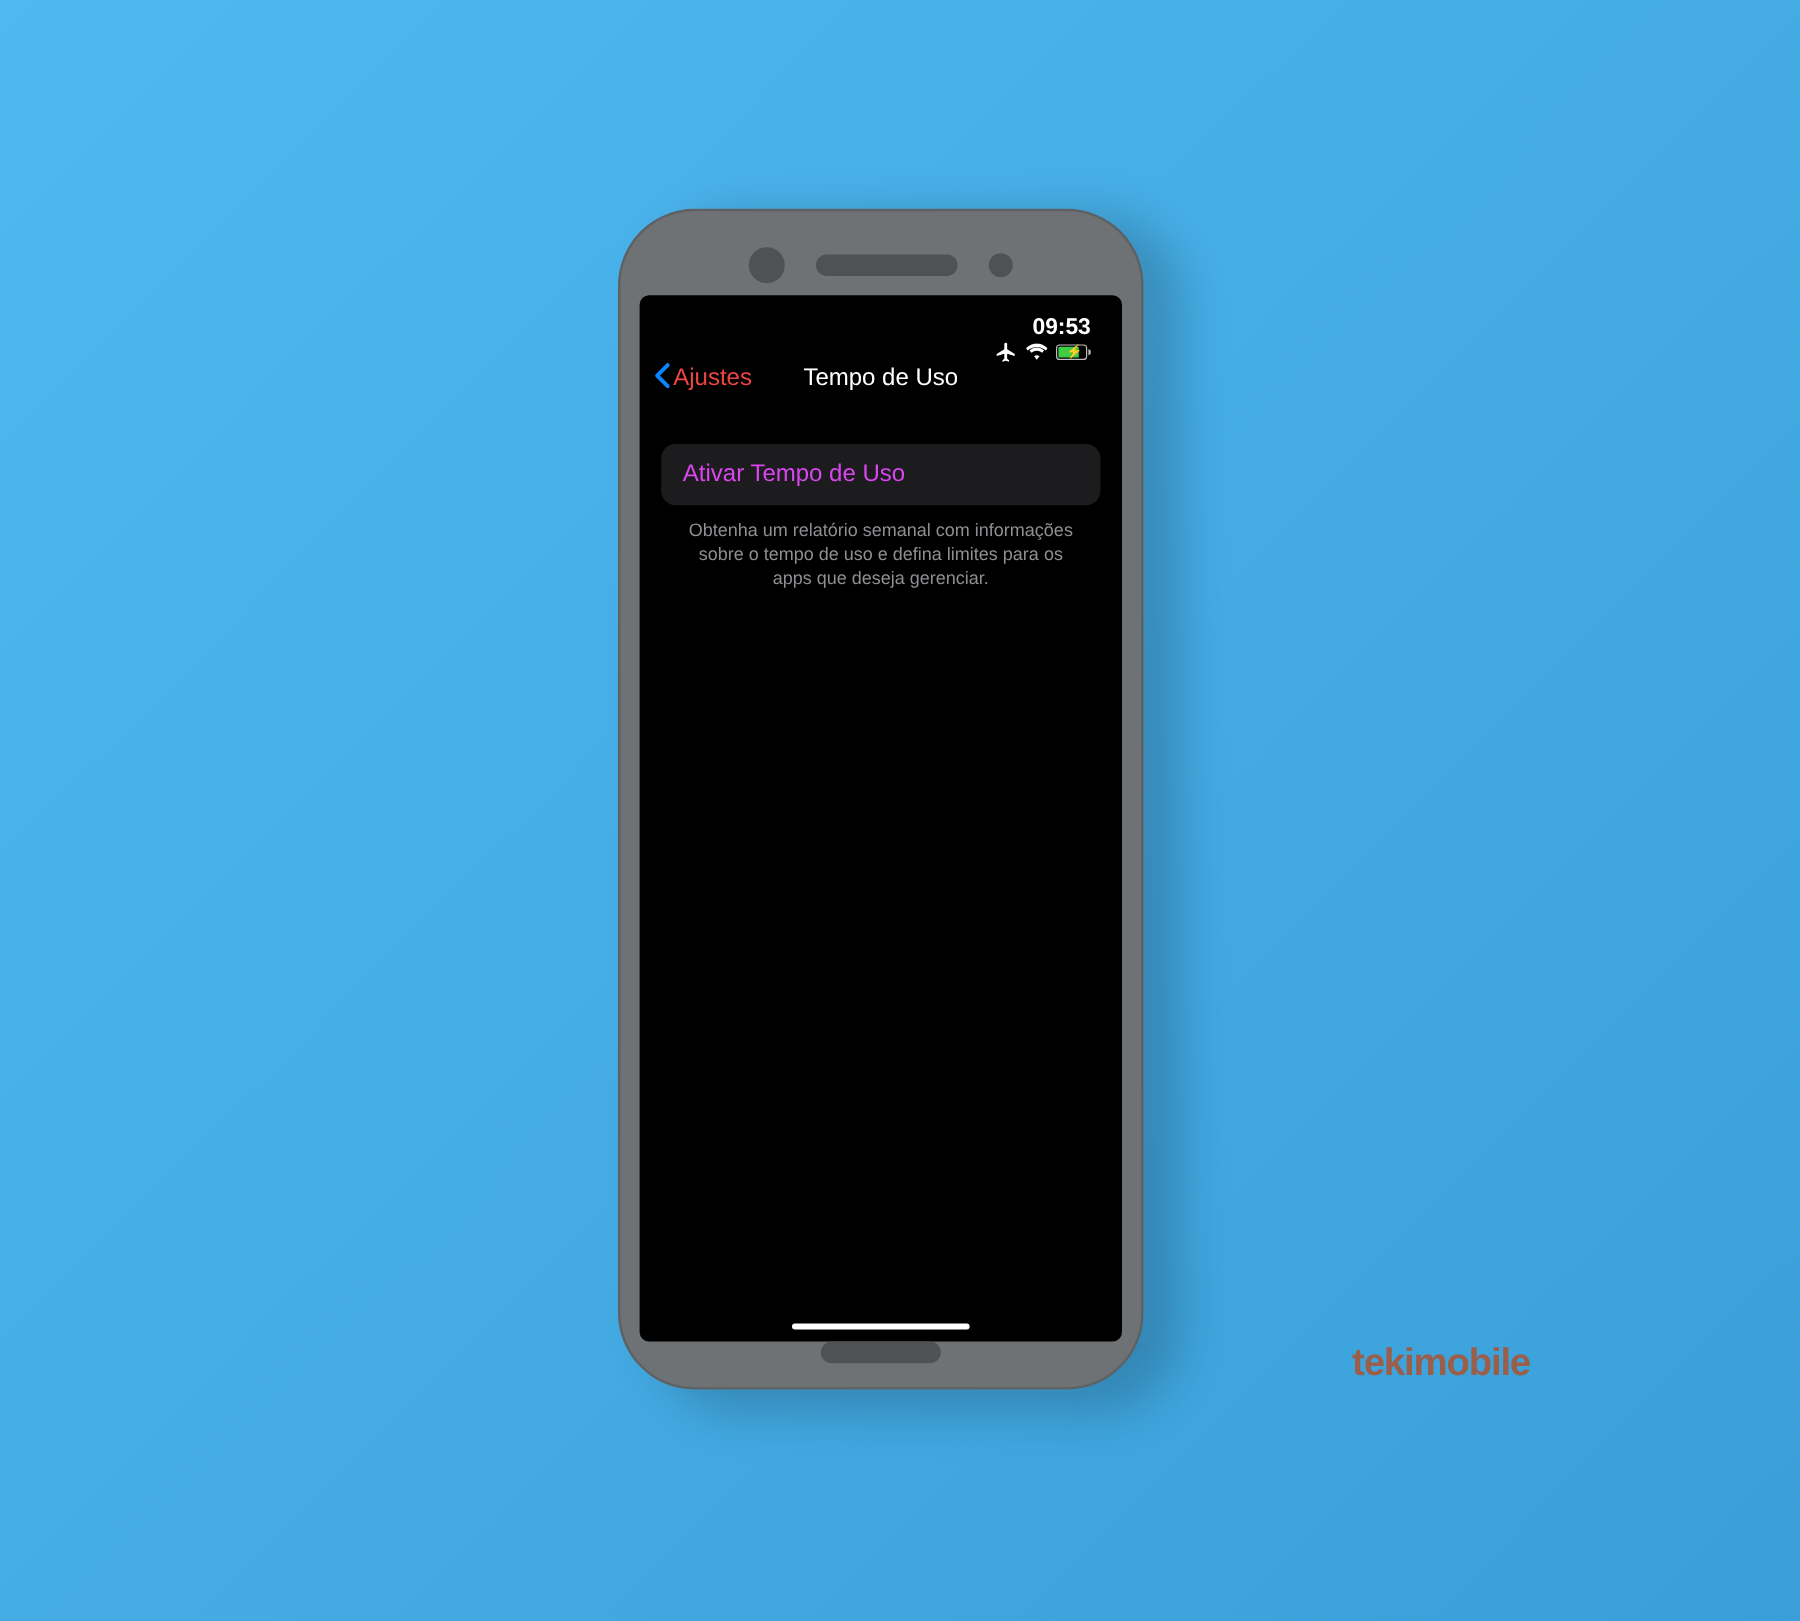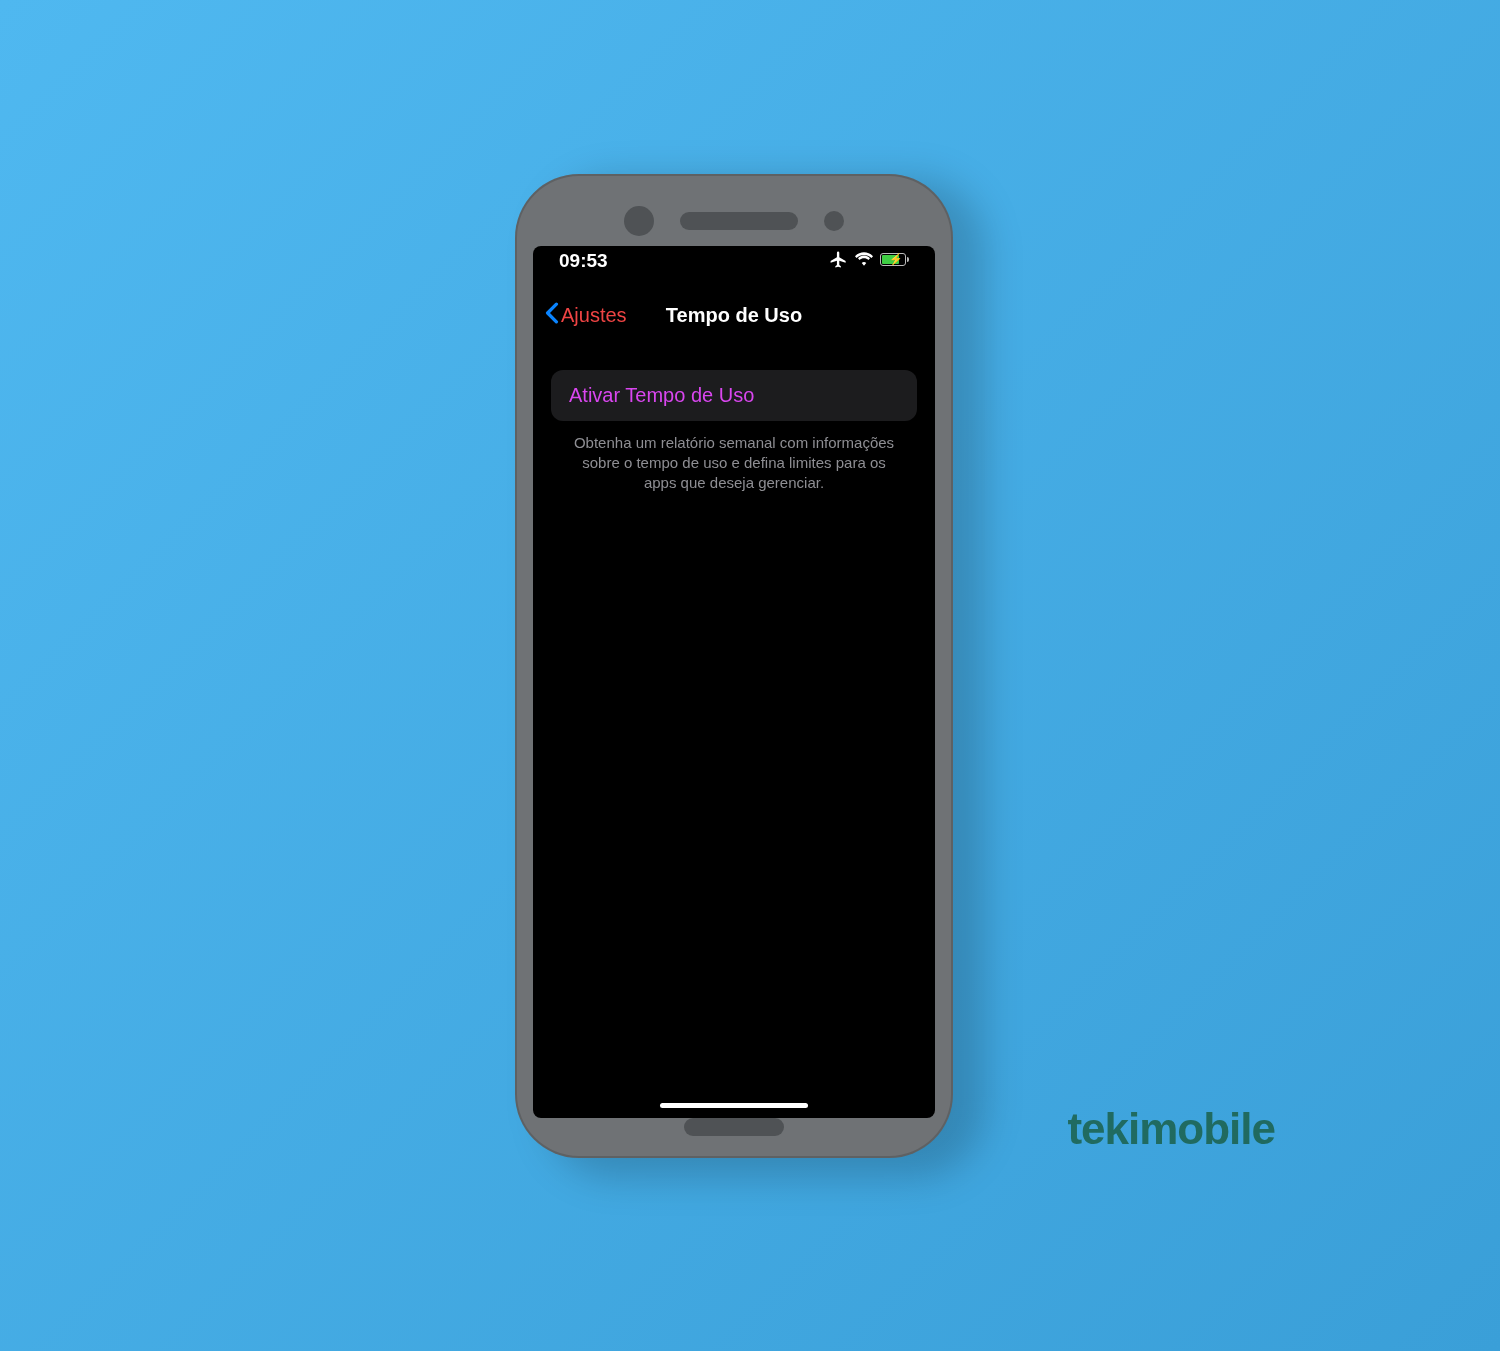--- a/index.html
+++ b/index.html
@@ -81,23 +81,24 @@
       left: 18px;
       width: 402px;
       height: 872px;
       background: #000;
       border-radius: 8px;
       overflow: hidden;
     }
     .status-bar {
       height: 48px;
       display: flex;
-      align-items: flex-start;
+      align-items: flex-end;
       justify-content: space-between;
-      padding: 4px 26px 0 26px;
+      padding: 16px 26px 0 26px;
+      flex-direction: column;
     }
     .status-time {
       color: #fff;
       font-size: 19px;
       font-weight: 600;
     }
     .status-icons {
       display: flex;
       align-items: center;
       gap: 7px;
@@ -138,21 +139,21 @@
     }
     .chevron-left {
       display:inline-block;
     }
     .nav-title {
       position: absolute;
       left: 0; right: 0;
       text-align: center;
       color: #fff;
       font-size: 20px;
-      font-weight: 700;
+      font-weight: 400;
       pointer-events: none;
     }
     .content {
       padding: 32px 18px 0 18px;
     }
     .cell {
       background: #1c1c1e;
       border-radius: 12px;
       padding: 14px 18px;
       cursor: pointer;
@@ -175,22 +176,22 @@
       transform: translateX(-50%);
       width: 148px;
       height: 5px;
       background:#fff;
       border-radius: 4px;
     }
     .watermark {
       position: absolute;
       bottom: 40px;
       right: 50px;
-      color: #14532d;
-      font-size: 44px;
+      color: #c2410c;
+      font-size: 32px;
       font-weight: 800;
       letter-spacing: -1px;
       opacity: 0.7;
     }
   </style>
 </head>
 <body>
 
 <div class="canvas">
   <div class="phone-shadow"></div>

